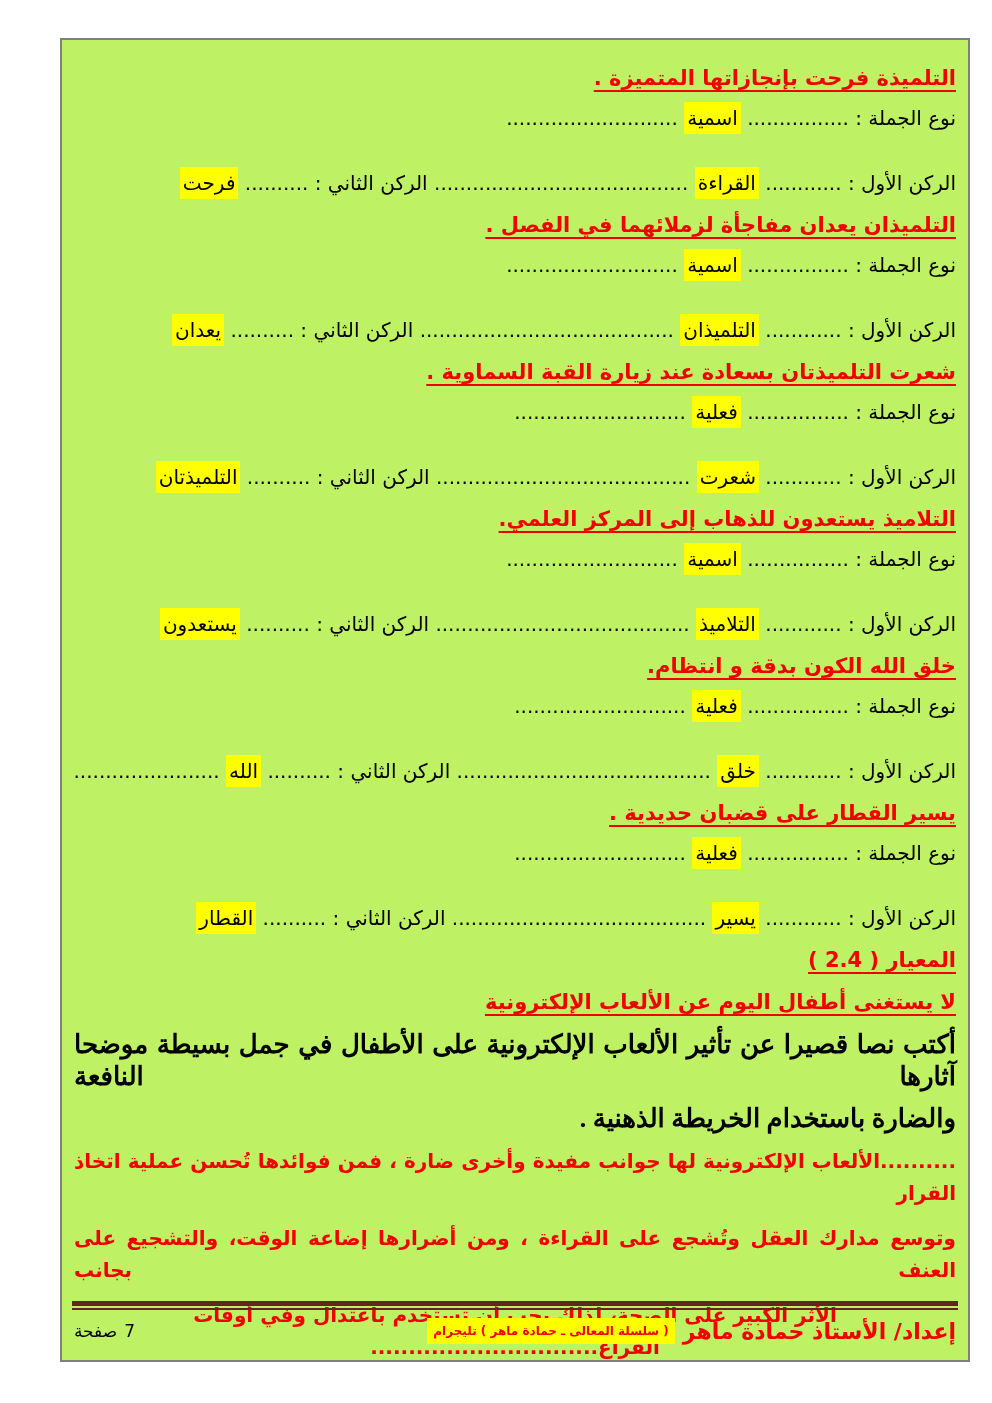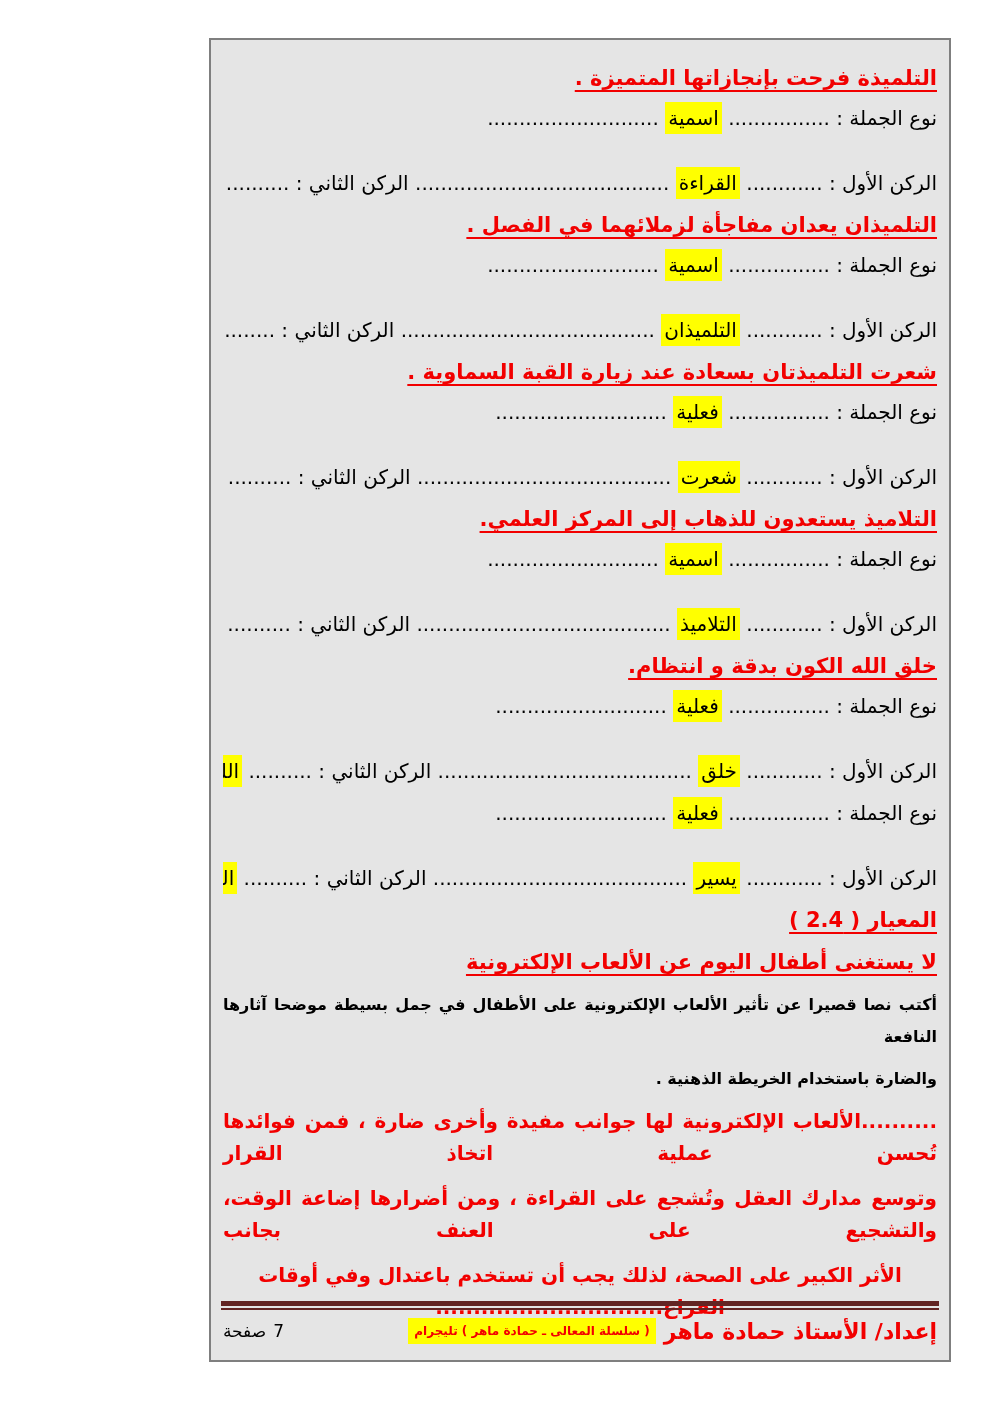--- a/index.html
+++ b/index.html
@@ -1,26 +1,26 @@
 <!DOCTYPE html>
 <html lang="ar" dir="rtl"><head>
 <meta charset="utf-8">
 <style>
   html,body{margin:0;padding:0;background:#ffffff;}
   body{font-family:"DejaVu Sans",sans-serif;color:#000;}
   .page{
     box-sizing:border-box;
-    width:742px;height:1324px;
-    margin:38px 41px;
+    width:910px;height:1324px;
+    margin:38px 22px;
     border:2px solid #7f7f7f;
     padding:22px 12px 0 12px;
     direction:rtl;
     position:relative;
     overflow:hidden;
-    background:#e5e5e5;
+    background:#bef264;
   }
   .red-title{
     color:#f20000;
     font-size:21px;
     font-weight:700;
     line-height:32px;
     margin:0 0 8px 0;
     text-decoration:underline;
     text-decoration-thickness:2px;
     text-underline-offset:5px;
@@ -38,21 +38,21 @@
   .exercise{margin:0;}
   mark.hl{
     background:#ffff00;
     color:#000;
     padding:5px 3px;
   }
   .dots{letter-spacing:0.5px;}
   .standard-heading{margin-bottom:10px;}
   .task-title{margin-bottom:11px;}
   .task-line{
-    color:#000;font-size:16px;font-weight:700;line-height:32px;margin:0 0 10px 0;
+    color:#000;font-size:26px;font-weight:700;line-height:32px;margin:0 0 10px 0;font-family:Liberation Serif, serif;
   }
   .justify-both{text-align:justify;text-align-last:justify;}
   .answer-red{
     color:#f20000;font-size:20px;font-weight:700;line-height:32px;margin:0 0 13px 0;
   }
   .center-line{text-align:center;}
   .footer{position:absolute;left:10px;right:10px;bottom:16px;}
   .footer-rule{
     height:2px;
     border-top:5px solid #632423;
@@ -174,20 +174,21 @@
         <mark class="hl">خلق</mark>
         <span class="dots">........................................</span>
         <span>الركن الثاني :</span>
         <span class="dots">..........</span>
         <mark class="hl">الله</mark>
         <span class="dots">............................................................</span>
       </div>
     </section>
 
     <section class="exercise">
+      <h2 class="red-title sentence">يسير القطار على قضبان حديدية .</h2>
       <div class="answer-line type-line">
         <span>نوع الجملة :</span>
         <span class="dots">................</span>
         <mark class="hl">فعلية</mark>
         <span class="dots">...........................</span>
       </div>
       <div class="answer-line pillar-line">
         <span>الركن الأول :</span>
         <span class="dots">............</span>
         <mark class="hl">يسير</mark>

